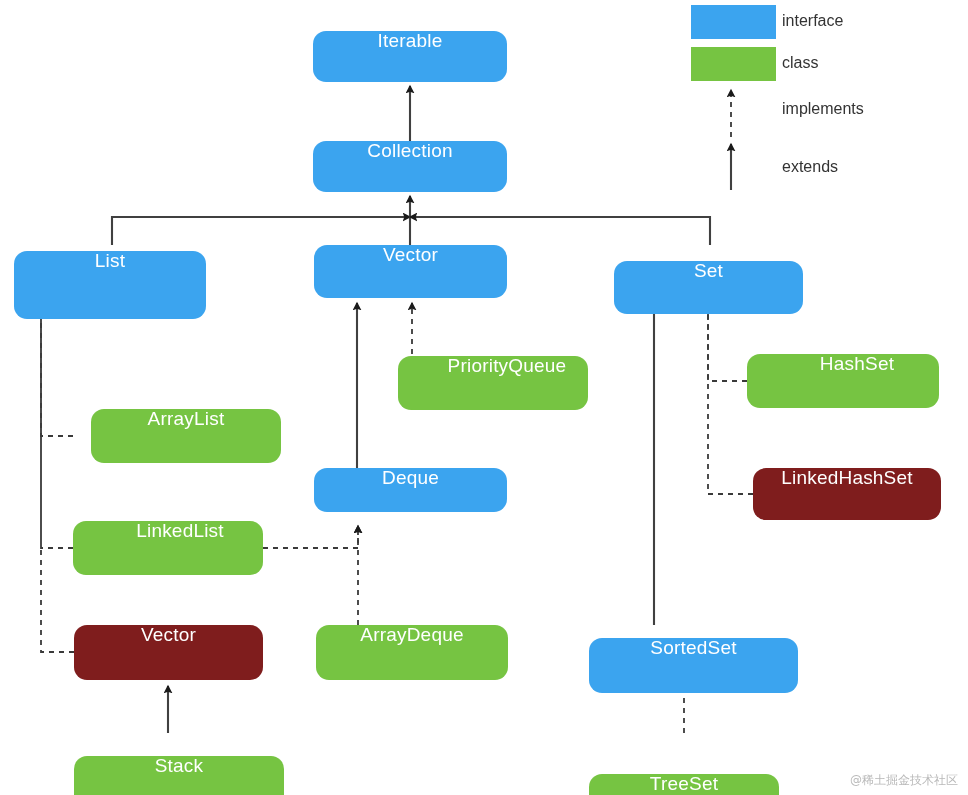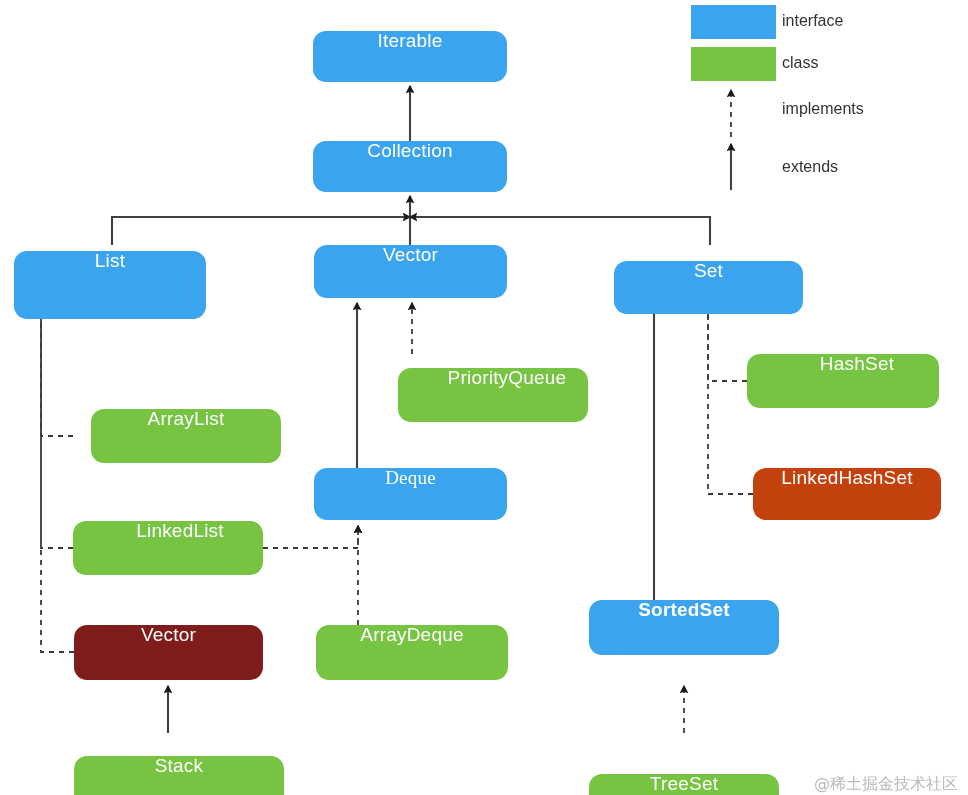--- a/index.html
+++ b/index.html
@@ -57,23 +57,23 @@
     position: absolute;
     color: #333333;
     font-size: 16px;
     line-height: 1;
     white-space: nowrap;
     user-select: none;
   }
   .watermark {
     position: absolute;
     right: 10px;
-    bottom: 0;
+    bottom: 6px;
     color: #b9b9b9;
-    font-size: 16px;
+    font-size: 12px;
     font-family: "DejaVu Sans", sans-serif;
     white-space: nowrap;
     user-select: none;
   }
 </style>
 </head>
 <body>
 
 <div id="diagram-root">
 
@@ -119,45 +119,45 @@
       </div>
       <div class="node-box node-interface" style="left: 14px; top: 251px; width: 192px; height: 68px; background: rgb(59, 164, 239);">
         <span>List</span>
       </div>
       <div class="node-box node-interface" style="left: 314px; top: 245px; width: 193px; height: 53px; background: rgb(59, 164, 239);">
         <span>Vector</span>
       </div>
       <div class="node-box node-interface" style="left: 614px; top: 245px; width: 189px; height: 53px; background: rgb(59, 164, 239); margin-top: 16px;">
         <span>Set</span>
       </div>
-      <div class="node-box node-class" style="left: 398px; top: 368px; width: 190px; height: 54px; background: rgb(118, 196, 66); padding-left: 28px;">
+      <div class="node-box node-class" style="left: 398px; top: 356px; width: 190px; height: 54px; background: rgb(118, 196, 66); padding-left: 28px;">
         <span>PriorityQueue</span>
       </div>
       <div class="node-box node-class" style="left: 747px; top: 354px; width: 192px; height: 54px; background: rgb(118, 196, 66); padding-left: 28px;">
         <span>HashSet</span>
       </div>
       <div class="node-box node-class" style="left: 73px; top: 409px; width: 190px; height: 54px; background: rgb(118, 196, 66); margin-left: 18px;">
         <span>ArrayList</span>
       </div>
-      <div class="node-box node-interface" style="left: 314px; top: 468px; width: 193px; height: 52px; background: rgb(59, 164, 239); font-family: Liberation Serif, serif;">
+      <div class="node-box node-interface" style="left: 314px; top: 468px; width: 193px; height: 44px; background: rgb(59, 164, 239);">
         <span>Deque</span>
       </div>
-      <div class="node-box node-class" style="left: 753px; top: 468px; width: 188px; height: 52px; background: #c2410c;">
+      <div class="node-box node-class" style="left: 753px; top: 468px; width: 188px; height: 52px; background: #7f1d1d;">
         <span>LinkedHashSet</span>
       </div>
       <div class="node-box node-class" style="left: 73px; top: 521px; width: 190px; height: 54px; background: rgb(118, 196, 66); padding-left: 24px;">
         <span>LinkedList</span>
       </div>
       <div class="node-box node-class" style="left: 74px; top: 625px; width: 189px; height: 55px; background: #7f1d1d;">
         <span>Vector</span>
       </div>
       <div class="node-box node-class" style="left: 316px; top: 625px; width: 192px; height: 55px; background: rgb(118, 196, 66);">
         <span>ArrayDeque</span>
       </div>
-      <div class="node-box node-interface" style="left: 589px; top: 600px; width: 190px; height: 55px; background: rgb(59, 164, 239); font-weight: bold;">
+      <div class="node-box node-interface" style="left: 589px; top: 638px; width: 209px; height: 55px; background: rgb(59, 164, 239);">
         <span>SortedSet</span>
       </div>
       <div class="node-box node-class" style="left: 74px; top: 756px; width: 210px; height: 54px; background: rgb(118, 196, 66);">
         <span>Stack</span>
       </div>
       <div class="node-box node-class" style="left: 589px; top: 733px; width: 190px; height: 54px; background: rgb(118, 196, 66); margin-top: 41px;">
         <span>TreeSet</span>
       </div>
     </div>
   <div id="legend-layer">

